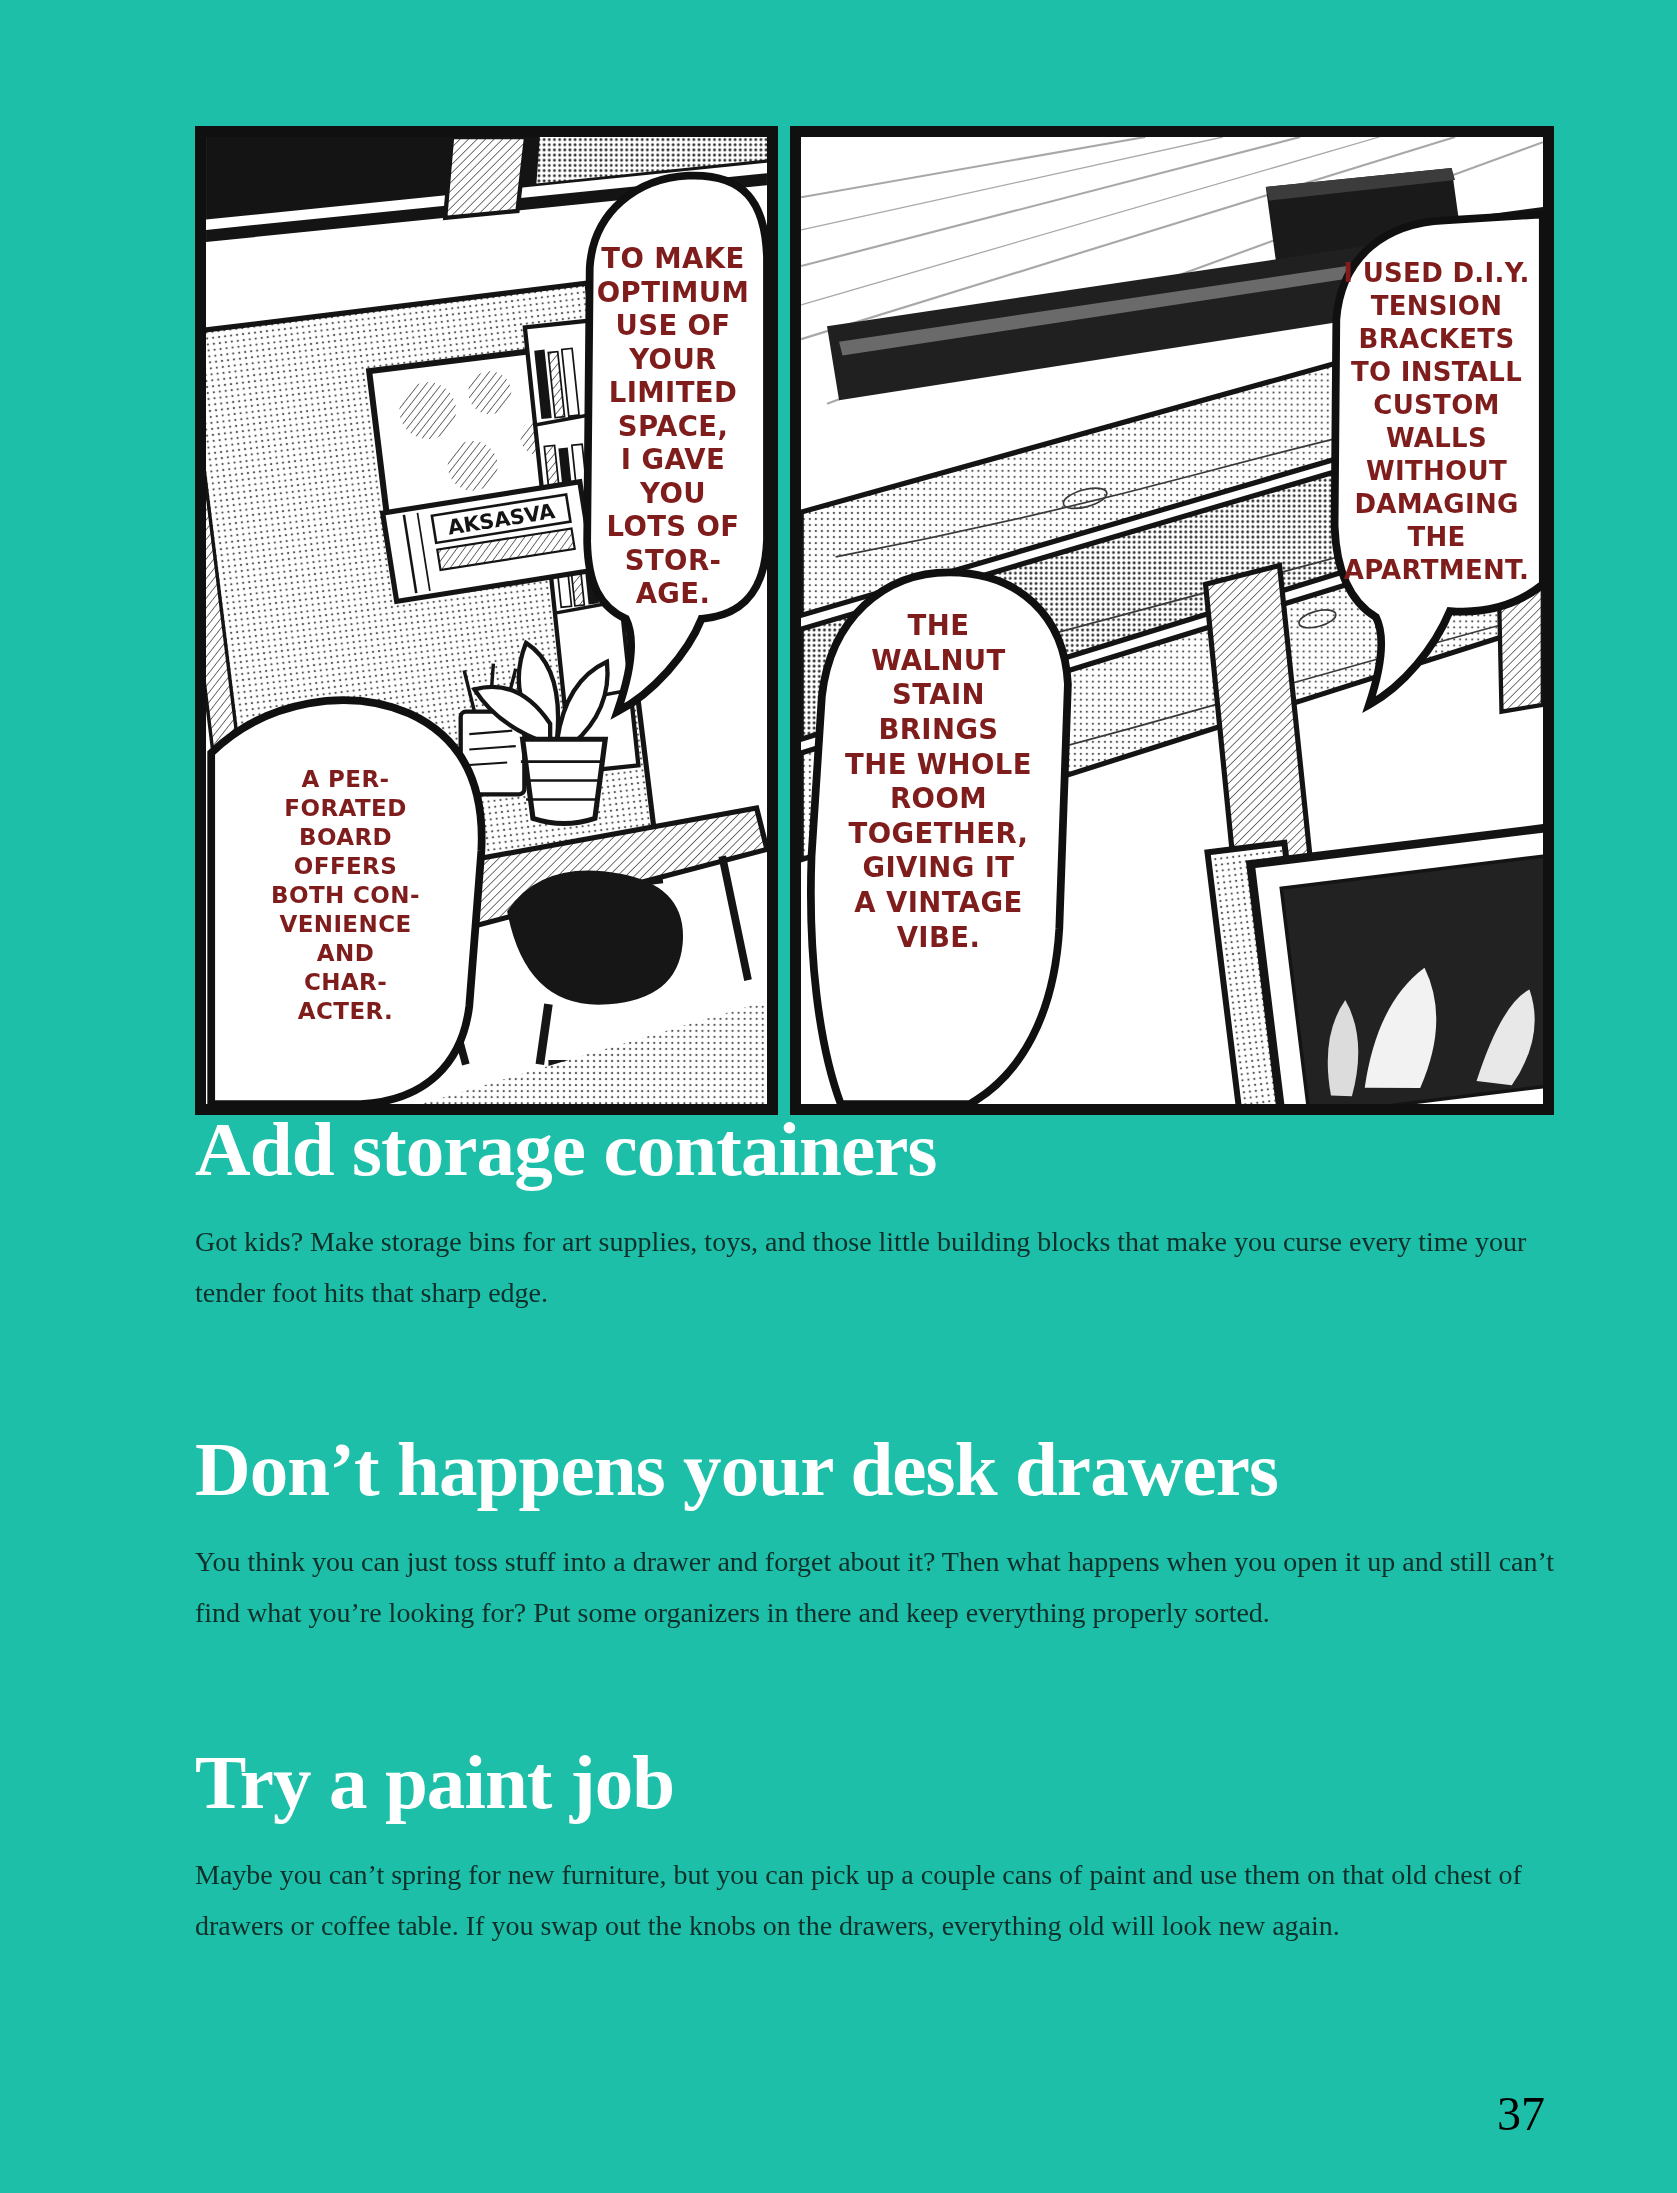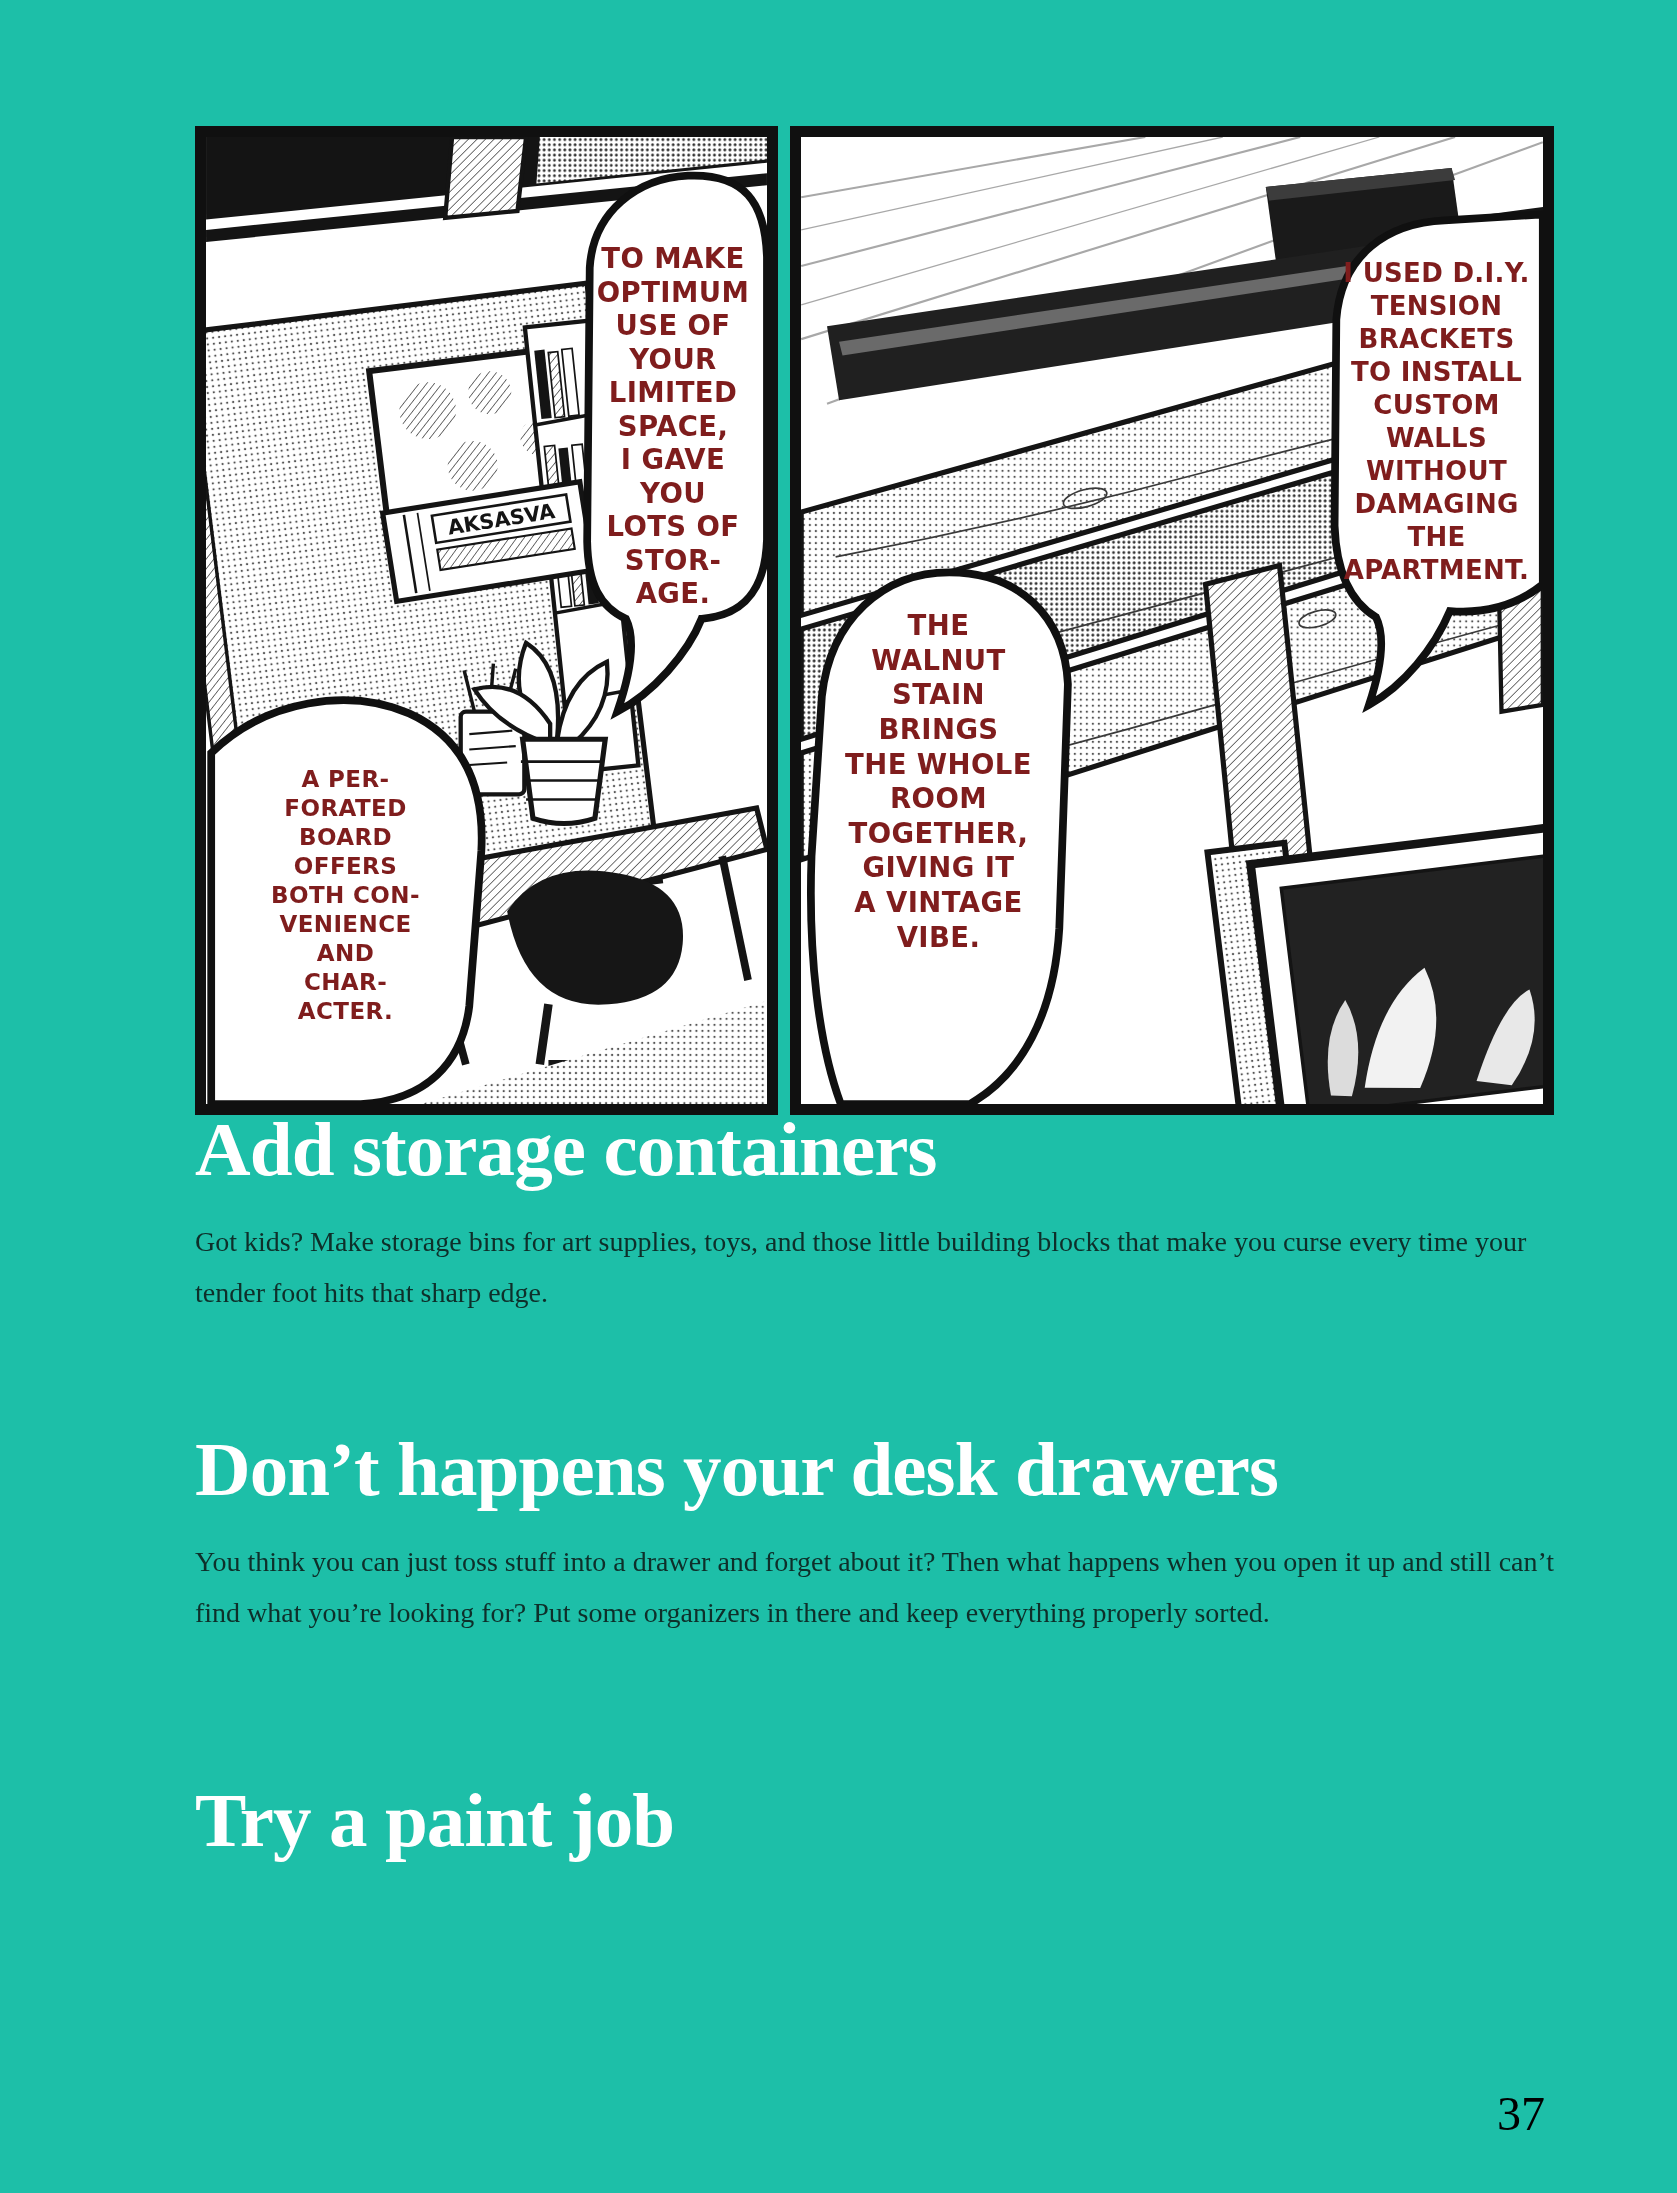--- a/index.html
+++ b/index.html
@@ -24,21 +24,21 @@
   .btxt.d{left:15.5px;top:471px;width:244px;font-size:27.5px;line-height:1.26;}
   
   .sec{position:absolute;left:195px;width:1370px;}
   .sec h2{
     margin:0 0 26px 0;font-size:77px;line-height:1.08;color:#ffffff;
     font-weight:700;letter-spacing:-0.9px;font-family:"Liberation Serif",serif;
   }
   .sec p{margin:0;font-size:28px;line-height:1.8;color:#0E2F2A;}
   .sec1{top:1108px;}
   .sec2{top:1428px;}
-  .sec3{top:1741px;margin-top:38px;}
+  .sec3{top:1741px;}
   .pageno{position:absolute;left:1497px;top:2086px;font-size:48px;color:#000000;}
 </style>
 </head>
 <body>
 
 <div class="page">
 
   <div class="panels">
 
     <div class="panel p1">
@@ -269,17 +269,18 @@
     <p>Got kids? Make storage bins for art supplies, toys, and those little building blocks that make you curse every time your tender foot hits that sharp edge.</p>
   </section>
 
   <section class="sec sec2">
     <h2>Don’t happens your desk drawers</h2>
     <p>You think you can just toss stuff into a drawer and forget about it? Then what happens when you open it up and still can’t find what you’re looking for? Put some organizers in there and keep everything properly sorted.</p>
   </section>
 
   <section class="sec sec3">
     <h2>Try a paint job</h2>
+    <p>Maybe you can’t spring for new furniture, but you can pick up a couple cans of paint and use them on that old chest of drawers or coffee table. If you swap out the knobs on the drawers, everything old will look new again.</p>
   </section>
 
   <div class="pageno">37</div>
 </div>
 
 
 </body></html>

